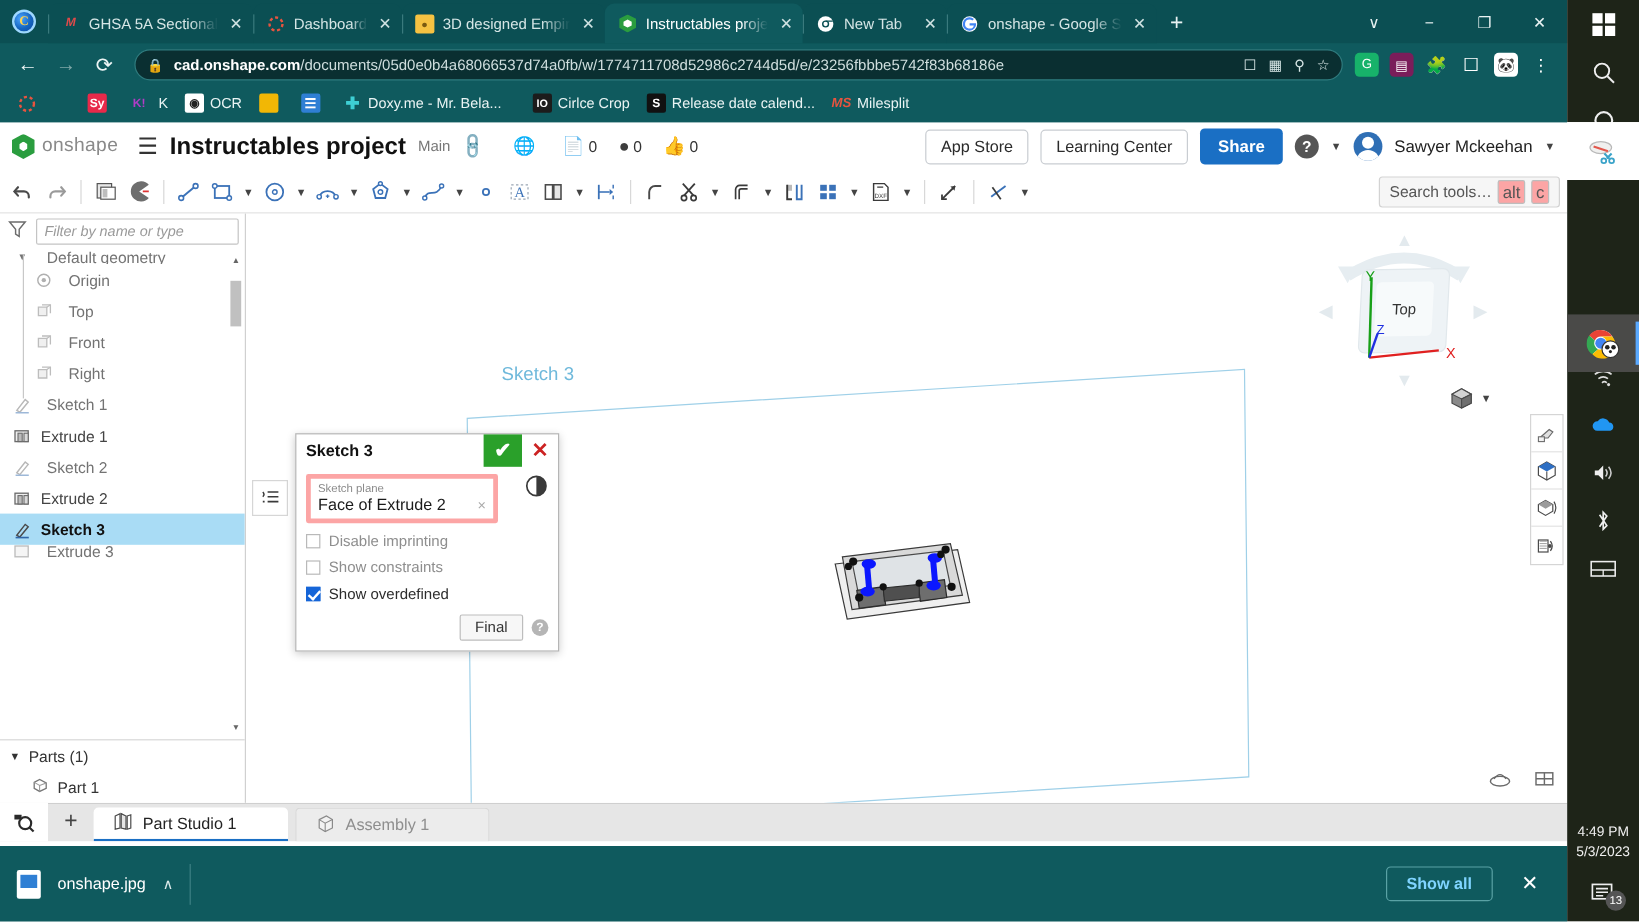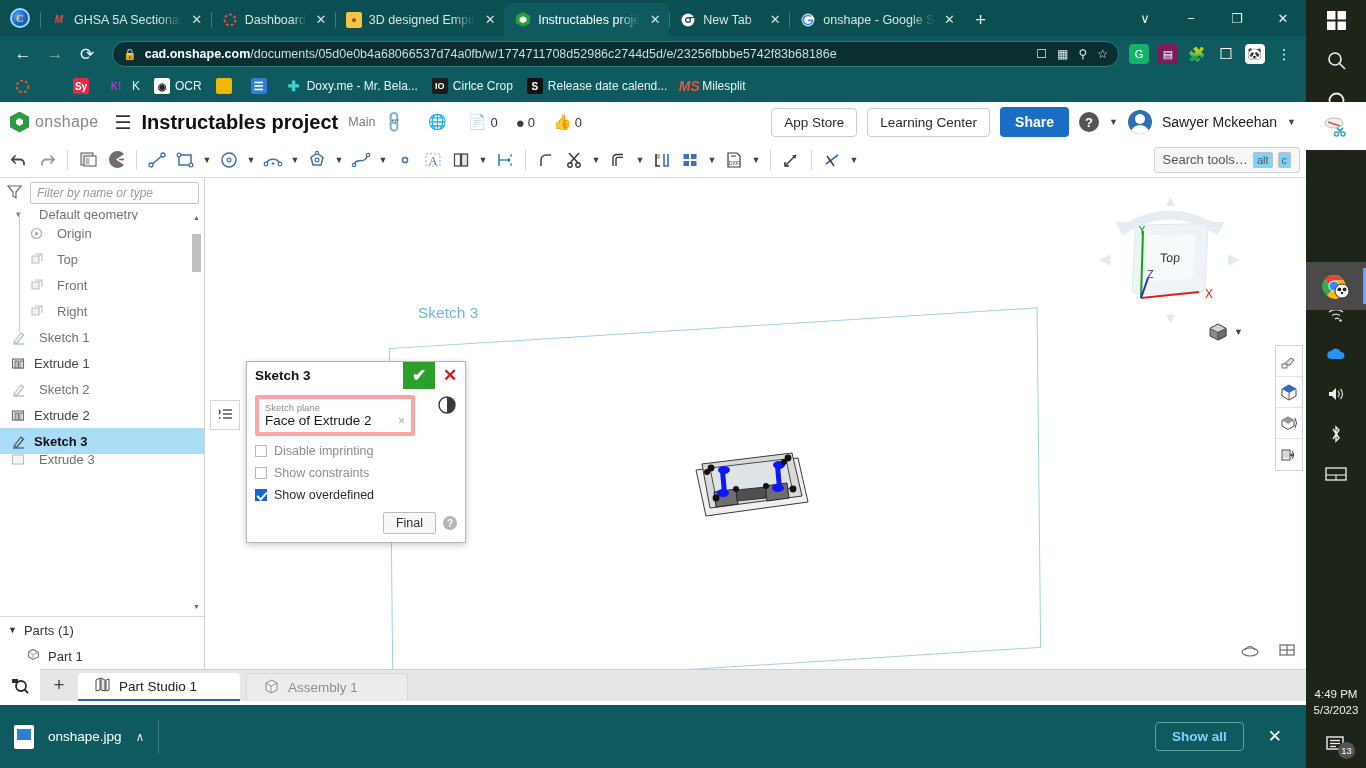--- a/index.html
+++ b/index.html
@@ -109,21 +109,21 @@
   .ostoolbar { height:36px; display:flex; align-items:center; padding:0 6px; gap:2px;
                border-bottom:1px solid #dcdcdc; }
   .tb { width:26px;height:28px;display:flex;align-items:center;justify-content:center;}
   .tb svg { display:block; }
   .caret { width:14px;height:28px;display:flex;align-items:center;justify-content:center;
            color:#444; font-size:9px;}
   .tbsep { width:1px;height:20px;background:#d8d8d8;margin:0 5px;}
   .searchtools { margin-left:auto; border:1px solid #d3d3d3; background:#f6f6f6;
     border-radius:3px; height:26px; display:flex; align-items:center; gap:5px; padding:0 8px;
     font-size:13px; color:#555;}
-  .kbd { border:1px solid #bdbdbd; background:#7dd3fc; border-radius:2px; font-size:11px;
+  .kbd { border:1px solid #bdbdbd; background:#fca5a5; border-radius:2px; font-size:14px;
          padding:1px 3px; color:#555;}
 
   
   .osmain { position:relative; height:491px; display:flex; }
   .featpanel { width:205px; border-right:1px solid #d0d0d0; display:flex; flex-direction:column;
                background:#fff; position:relative; }
   .feat-hdr { height:30px; display:flex; align-items:center; padding:0 8px; gap:6px; }
   .feat-hdr .ftitle { font-size:13.5px; color:#222; font-weight:600; flex:1 1 auto;}
   .feat-filter { height:30px; display:flex; align-items:center; padding:0 6px; gap:7px;}
   .feat-filter input { flex:1 1 auto; height:22px; border:1px solid #c4c4c4; border-radius:2px;
@@ -375,29 +375,29 @@
       </div>
       <div class="bm">
         <span class="bm-ic" style="background:#2f7fd4;color:#fff;font-size:11px;">☰</span>
         <span></span>
       </div>
       <div class="bm">
         <span class="bm-ic" style="color:#3ecfd4;font-size:14px;">✚</span>
         <span>Doxy.me - Mr. Bela...</span>
       </div>
       <div class="bm">
-        <span class="bm-ic" style="background:#1c1c1c;color:#fff;font-size:9px;">IO</span>
+        <span class="bm-ic" style="background:#1c1c1c;color:#fff;font-size:9px;margin-left:12px;">IO</span>
         <span>Cirlce Crop</span>
       </div>
       <div class="bm">
         <span class="bm-ic" style="background:#111;color:#fff;">S</span>
         <span>Release date calend...</span>
       </div>
       <div class="bm">
-        <span class="bm-ic" style="color:#e8543f;font-style:italic;font-size:14px;">MS</span>
+        <span class="bm-ic" style="color:#e8543f;font-style:italic;font-size:11px;">MS</span>
         <span>Milesplit</span>
       </div>
     </div>
 
     <div class="app">
 
       <div class="osheader">
         <div class="os-logo">
           <span class="hex">
               <i></i>

